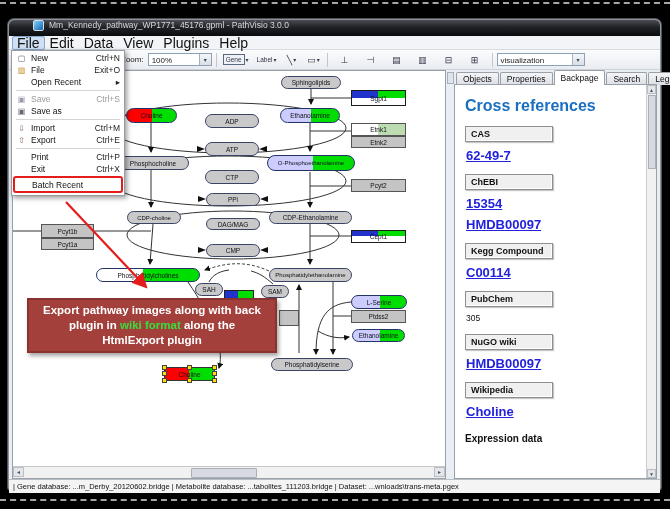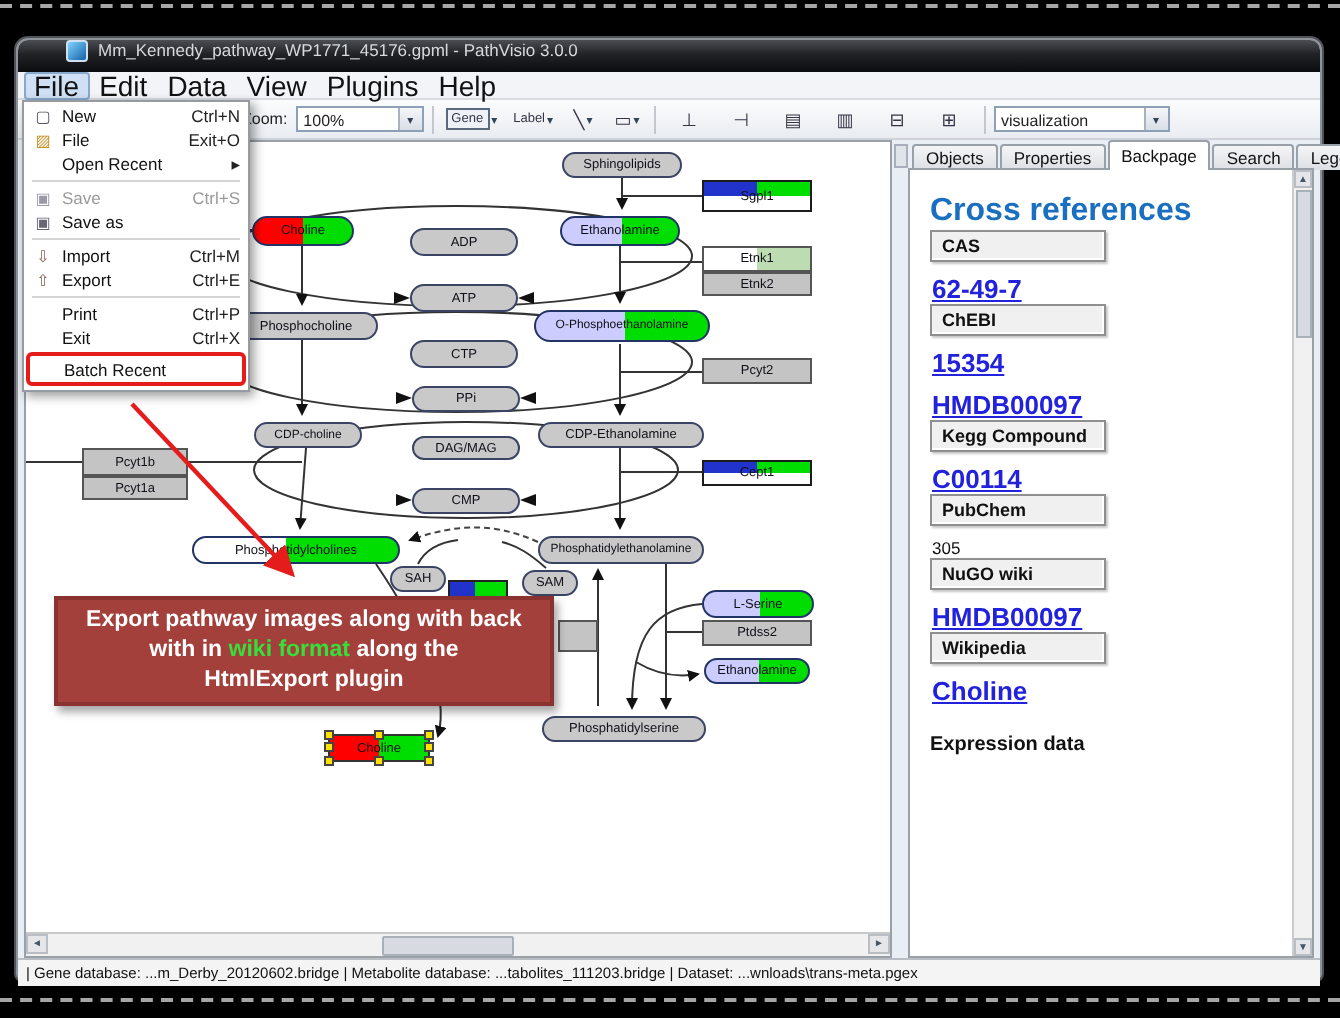--- a/index.html
+++ b/index.html
@@ -48,21 +48,21 @@
 .hs-btn.left{left:0}.hs-btn.right{right:0}
 .hs-thumb{position:absolute;left:178px;top:1px;width:64px;height:8px;background:#d7dae0;border:1px solid #aab0b8;border-radius:1px}
 .splitter{width:8px;background:#e9edf4;position:relative;flex:0 0 auto}
 .split-handle{position:absolute;top:2px;left:1px;width:5px;height:10px;background:#dfe3ea;border:1px solid #a8aebb}
 .panel{flex:1;display:flex;flex-direction:column;min-width:0}
 .tabs{display:flex;height:15px;align-items:flex-end;gap:1px;padding-left:2px}
 .tab{font-size:8.5px;padding:0 6px;background:linear-gradient(#f4f5f7,#dcdfe4);border:1px solid #9aa0a8;border-bottom:none;border-radius:2px 2px 0 0;height:12px;line-height:12px;color:#111}
 .tab.active{background:#fff;height:14px;line-height:14px;position:relative;z-index:2}
 .panel-body{flex:1;background:#fff;border:1px solid #9aa0a8;margin-top:-1px;position:relative;overflow:hidden;padding:4px 16px 4px 10px}
 .bp-heading{color:var(--heading-blue);font-weight:bold;font-size:16px;margin:8px 0 0 0}
-.xref-header{width:fit-content;min-width:76px;border:1px solid #8f8f8f;background:#f0f0f0;box-shadow:inset -1px -1px 0 #fff,1px 1px 1px rgba(0,0,0,.22);font-size:9px;font-weight:bold;padding:2px 5px;color:#111}
+.xref-header{width:fit-content;min-width:76px;border:1px solid #8f8f8f;background:#f0f0f0;box-shadow:inset -1px -1px 0 #fff,1px 1px 1px rgba(0,0,0,.22);font-size:9px;font-weight:bold;padding:2px 5px;margin-top:11px;color:#111}
 .xref-link{font-size:13px;font-weight:bold;color:var(--link-blue);text-decoration:underline;margin:6px 0 0 1px;width:fit-content;cursor:pointer}
 .xref-value{font-size:8.5px;color:#111;margin:6px 0 0 1px}
 .exp-heading{font-size:10px;font-weight:bold;margin-top:14px;color:#111}
 .vscroll{position:absolute;right:0;top:0;bottom:0;width:9px;background:#f1f1f1;border-left:1px solid #ccc}
 .vs-btn{height:9px;font-size:5px;display:flex;align-items:center;justify-content:center;background:#e4e6ea;border:1px solid #b9bdc4;color:#456;box-sizing:border-box}
 .vs-btn.down{position:absolute;bottom:0;left:0;right:0}
 .vs-thumb{position:absolute;top:10px;left:1px;width:6px;height:72px;background:#d7dae0;border:1px solid #aab0b8}
 .statusbar{height:13px;background:#f4f4f4;border-top:1px solid #b9bdc4;font-size:7.5px;display:flex;align-items:center;padding:0 4px;color:#111;white-space:nowrap;overflow:hidden}
 .filemenu{position:absolute;left:2px;top:30px;width:110px;background:#fff;border:1px solid #979aa0;box-shadow:2px 2px 5px rgba(0,0,0,.4);z-index:40;padding:1px;font-size:8.5px;color:#111}
 .menu-item{display:flex;align-items:center;height:12px;padding:0 3px;gap:4px}
@@ -280,21 +280,21 @@
               <i class="hdl e"></i>
               <i class="hdl sw"></i>
               <i class="hdl s"></i>
               <i class="hdl se"></i>
             </div>
             <div class="node box s-gene-gray" style="left: 266px; top: 239px; width: 20px; height: 16px;"></div>
           </div>
         <div class="callout">
           <div><span>Export pathway images along with back</span></div>
           <div>
-            <span>with in </span><span class="hl">wiki format</span><span> along the</span>
+            <span>plugin in </span><span class="hl">wiki format</span><span> along the</span>
           </div>
           <div><span>HtmlExport plugin</span></div>
         </div>
       </div>
       <div class="hscroll">
         <span class="hs-btn left">◄</span>
         <span class="hs-thumb"></span>
         <span class="hs-btn right">►</span>
       </div>
     </div>

